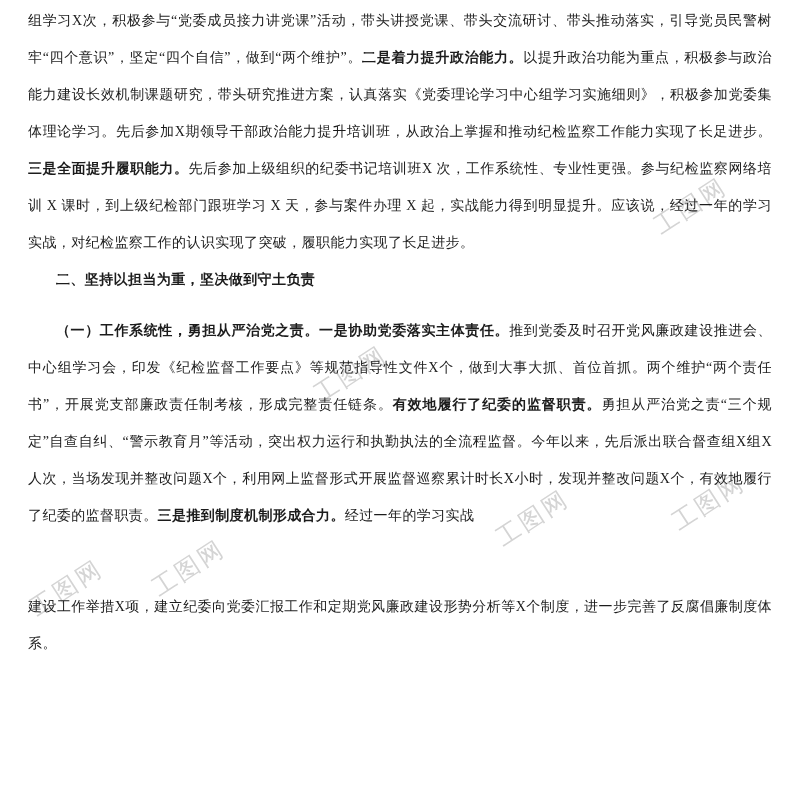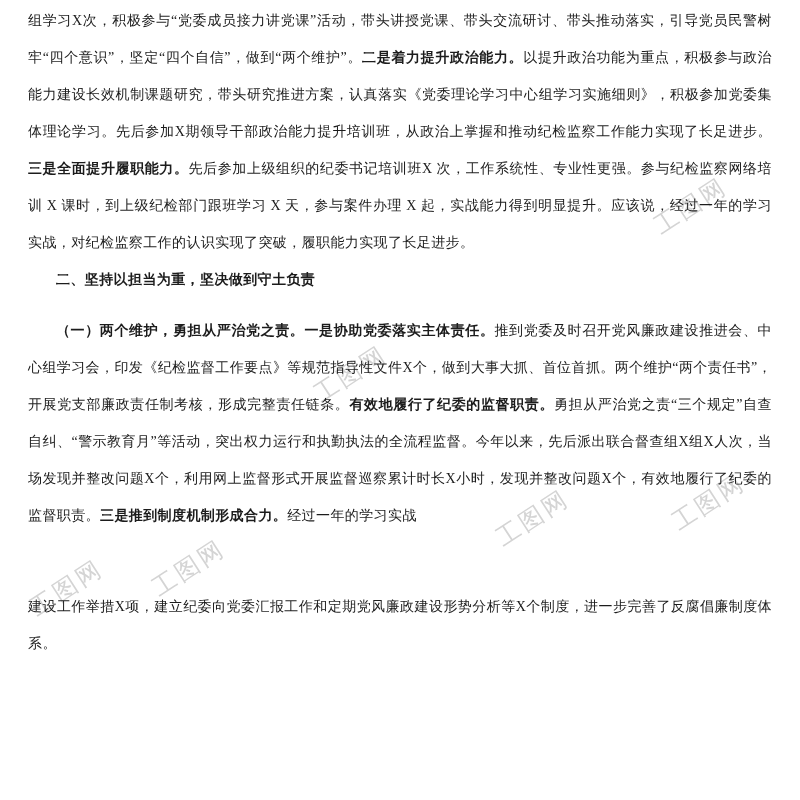--- a/index.html
+++ b/index.html
@@ -37,16 +37,16 @@
     <div class="watermark" style="left: 650px; top: 190px; color: rgb(212, 212, 212);">工图网</div>
     <div class="watermark" style="left: 310px; top: 358px; color: rgb(212, 212, 212);">工图网</div>
     <div class="watermark" style="left: 668px; top: 486px; color: rgb(212, 212, 212);">工图网</div>
     <div class="watermark" style="left: 492px; top: 502px; color: rgb(212, 212, 212);">工图网</div>
     <div class="watermark" style="left: 148px; top: 552px; color: rgb(212, 212, 212);">工图网</div>
     <div class="watermark" style="left: 26px; top: 572px; color: rgb(212, 212, 212);">工图网</div>
   </div>
 <div class="doc" style="color: rgb(28, 28, 28);">
     <p class="block"><span>组学习X次，积极参与“党委成员接力讲党课”活动，带头讲授党课、带头交流研讨、带头推动落实，引导党员民警树牢“四个意识”，坚定“四个自信”，做到“两个维护”。</span><b>二是着力提升政治能力。</b><span>以提升政治功能为重点，积极参与政治能力建设长效机制课题研究，带头研究推进方案，认真落实《党委理论学习中心组学习实施细则》，积极参加党委集体理论学习。先后参加X期领导干部政治能力提升培训班，从政治上掌握和推动纪检监察工作能力实现了长足进步。</span><b>三是全面提升履职能力。</b><span>先后参加上级组织的纪委书记培训班X 次，工作系统性、专业性更强。参与纪检监察网络培训 X 课时，到上级纪检部门跟班学习 X 天，参与案件办理 X 起，实战能力得到明显提升。应该说，经过一年的学习实战，对纪检监察工作的认识实现了突破，履职能力实现了长足进步。</span></p>
     <p class="block indent heading"><b>二、坚持以担当为重，坚决做到守土负责</b></p>
-    <p class="block indent"><b>（一）两个维护，勇担从严治党之责。一是协助党委落实主体责任。</b><span>推到党委及时召开党风廉政建设推进会、中心组学习会，印发《纪检监督工作要点》等规范指导性文件X个，做到大事大抓、首位首抓。两个维护“两个责任书”，开展党支部廉政责任制考核，形成完整责任链条。</span><b>有效地履行了纪委的监督职责。</b><span>勇担从严治党之责“三个规定”自查自纠、“警示教育月”等活动，突出权力运行和执勤执法的全流程监督。今年以来，先后派出联合督查组X组X人次，当场发现并整改问题X个，利用网上监督形式开展监督巡察累计时长X小时，发现并整改问题X个，有效地履行了纪委的监督职责。</span><b>三是推到制度机制形成合力。</b><span>经过一年的学习实战</span></p>
+    <p class="block indent"><b>（一）工作系统性，勇担从严治党之责。一是协助党委落实主体责任。</b><span>推到党委及时召开党风廉政建设推进会、中心组学习会，印发《纪检监督工作要点》等规范指导性文件X个，做到大事大抓、首位首抓。两个维护“两个责任书”，开展党支部廉政责任制考核，形成完整责任链条。</span><b>有效地履行了纪委的监督职责。</b><span>勇担从严治党之责“三个规定”自查自纠、“警示教育月”等活动，突出权力运行和执勤执法的全流程监督。今年以来，先后派出联合督查组X组X人次，当场发现并整改问题X个，利用网上监督形式开展监督巡察累计时长X小时，发现并整改问题X个，有效地履行了纪委的监督职责。</span><b>三是推到制度机制形成合力。</b><span>经过一年的学习实战</span></p>
     <div class="spacer" style="height: 54px;"></div>
     <p class="block"><span>建设工作举措X项，建立纪委向党委汇报工作和定期党风廉政建设形势分析等X个制度，进一步完善了反腐倡廉制度体系。</span></p>
   </div>
 
 </body></html>

